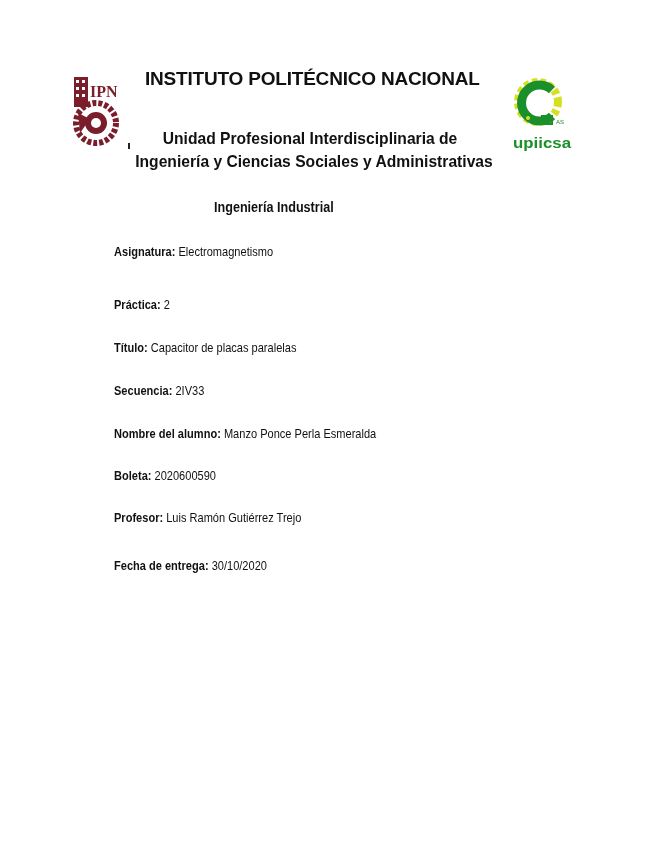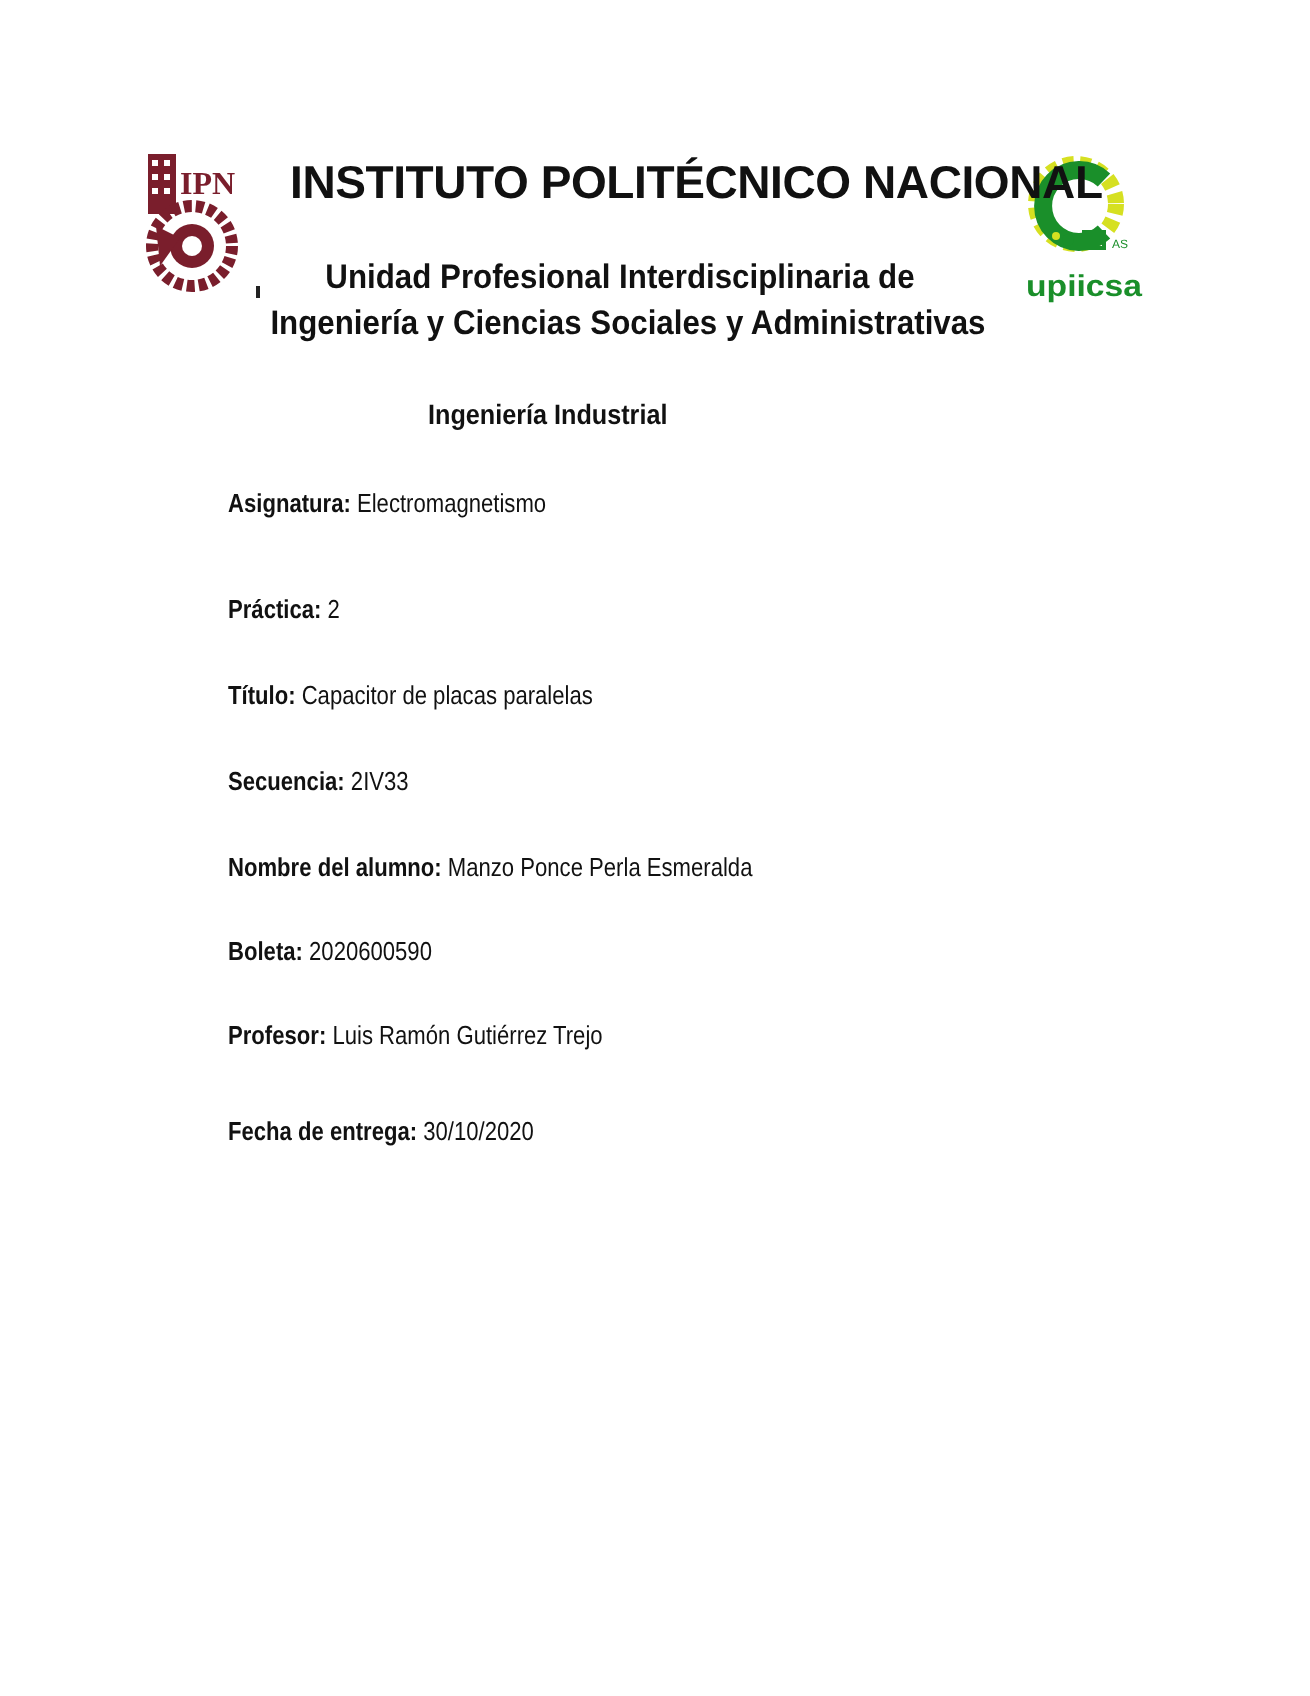--- a/index.html
+++ b/index.html
@@ -1,21 +1,21 @@
 <!DOCTYPE html>
 <html><head>
 <meta charset="utf-8">
 <style>
   html, body { margin: 0; padding: 0; background: #ffffff; }
   body { width: 655px; height: 848px; position: relative; overflow: hidden;
          font-family: "Liberation Sans", sans-serif; color: #111; }
   .logo-ipn { position: absolute; left: 70px; top: 73px; width: 52px; height: 76px; }
   .logo-upiicsa { position: absolute; left: 512px; top: 76px; width: 60px; height: 76px; }
   .tick { position: absolute; left: 128px; top: 143px; width: 2px; height: 6px; background: #222; }
-  .title-main { position: absolute; left: 145px; top: 78px; width: 350px; font-size: 23px;
+  .title-main { position: absolute; left: 145px; top: 68px; width: 350px; font-size: 19px;
                 font-weight: bold; letter-spacing: -0.2px; white-space: nowrap; }
   .subtitle { position: absolute; left: 120px; top: 127px; width: 380px; text-align: center;
               font-size: 17px; font-weight: bold; line-height: 23px; transform: scaleX(0.92);
               transform-origin: center top; white-space: nowrap; }
   .career { position: absolute; left: 214px; top: 199px; font-size: 14px; font-weight: bold;
             transform: scaleX(0.9); transform-origin: left top; white-space: nowrap; }
   .field { position: absolute; left: 114px; font-size: 13px; white-space: nowrap;
            transform: scaleX(0.85); transform-origin: left top; }
   .field .lbl { font-weight: bold; }
 </style>

